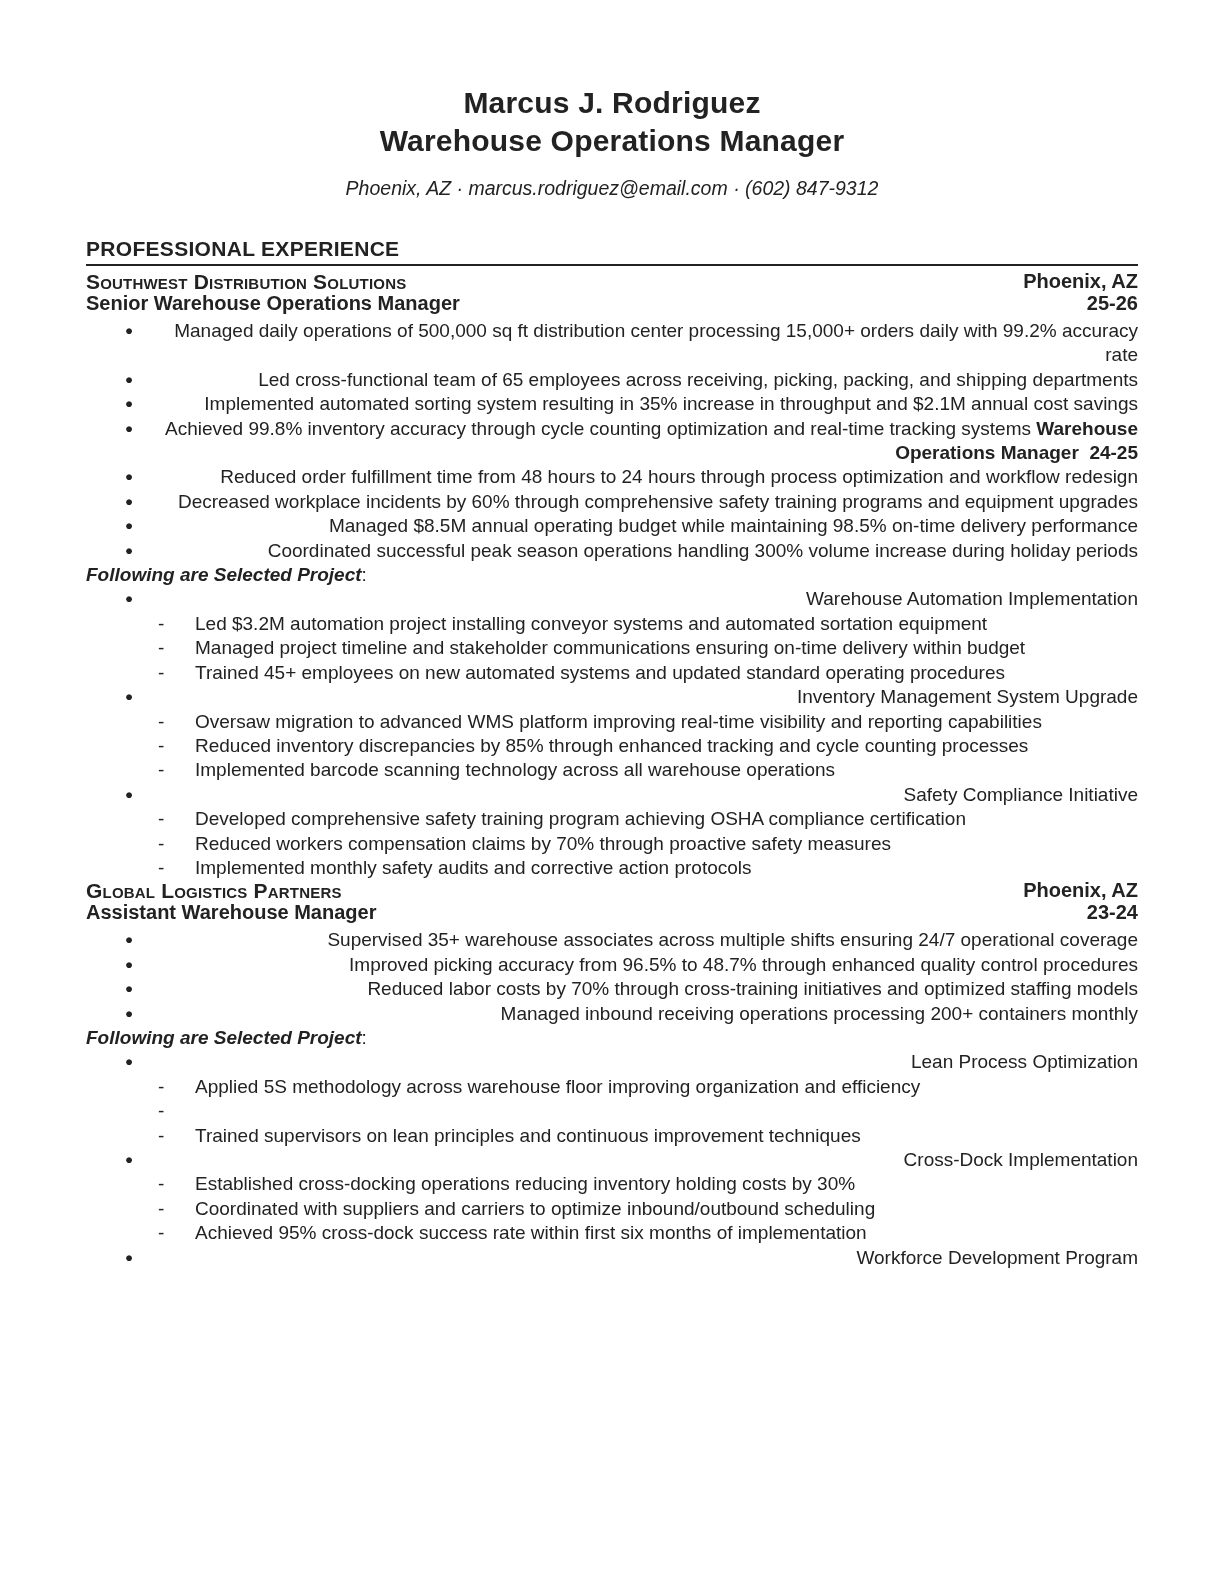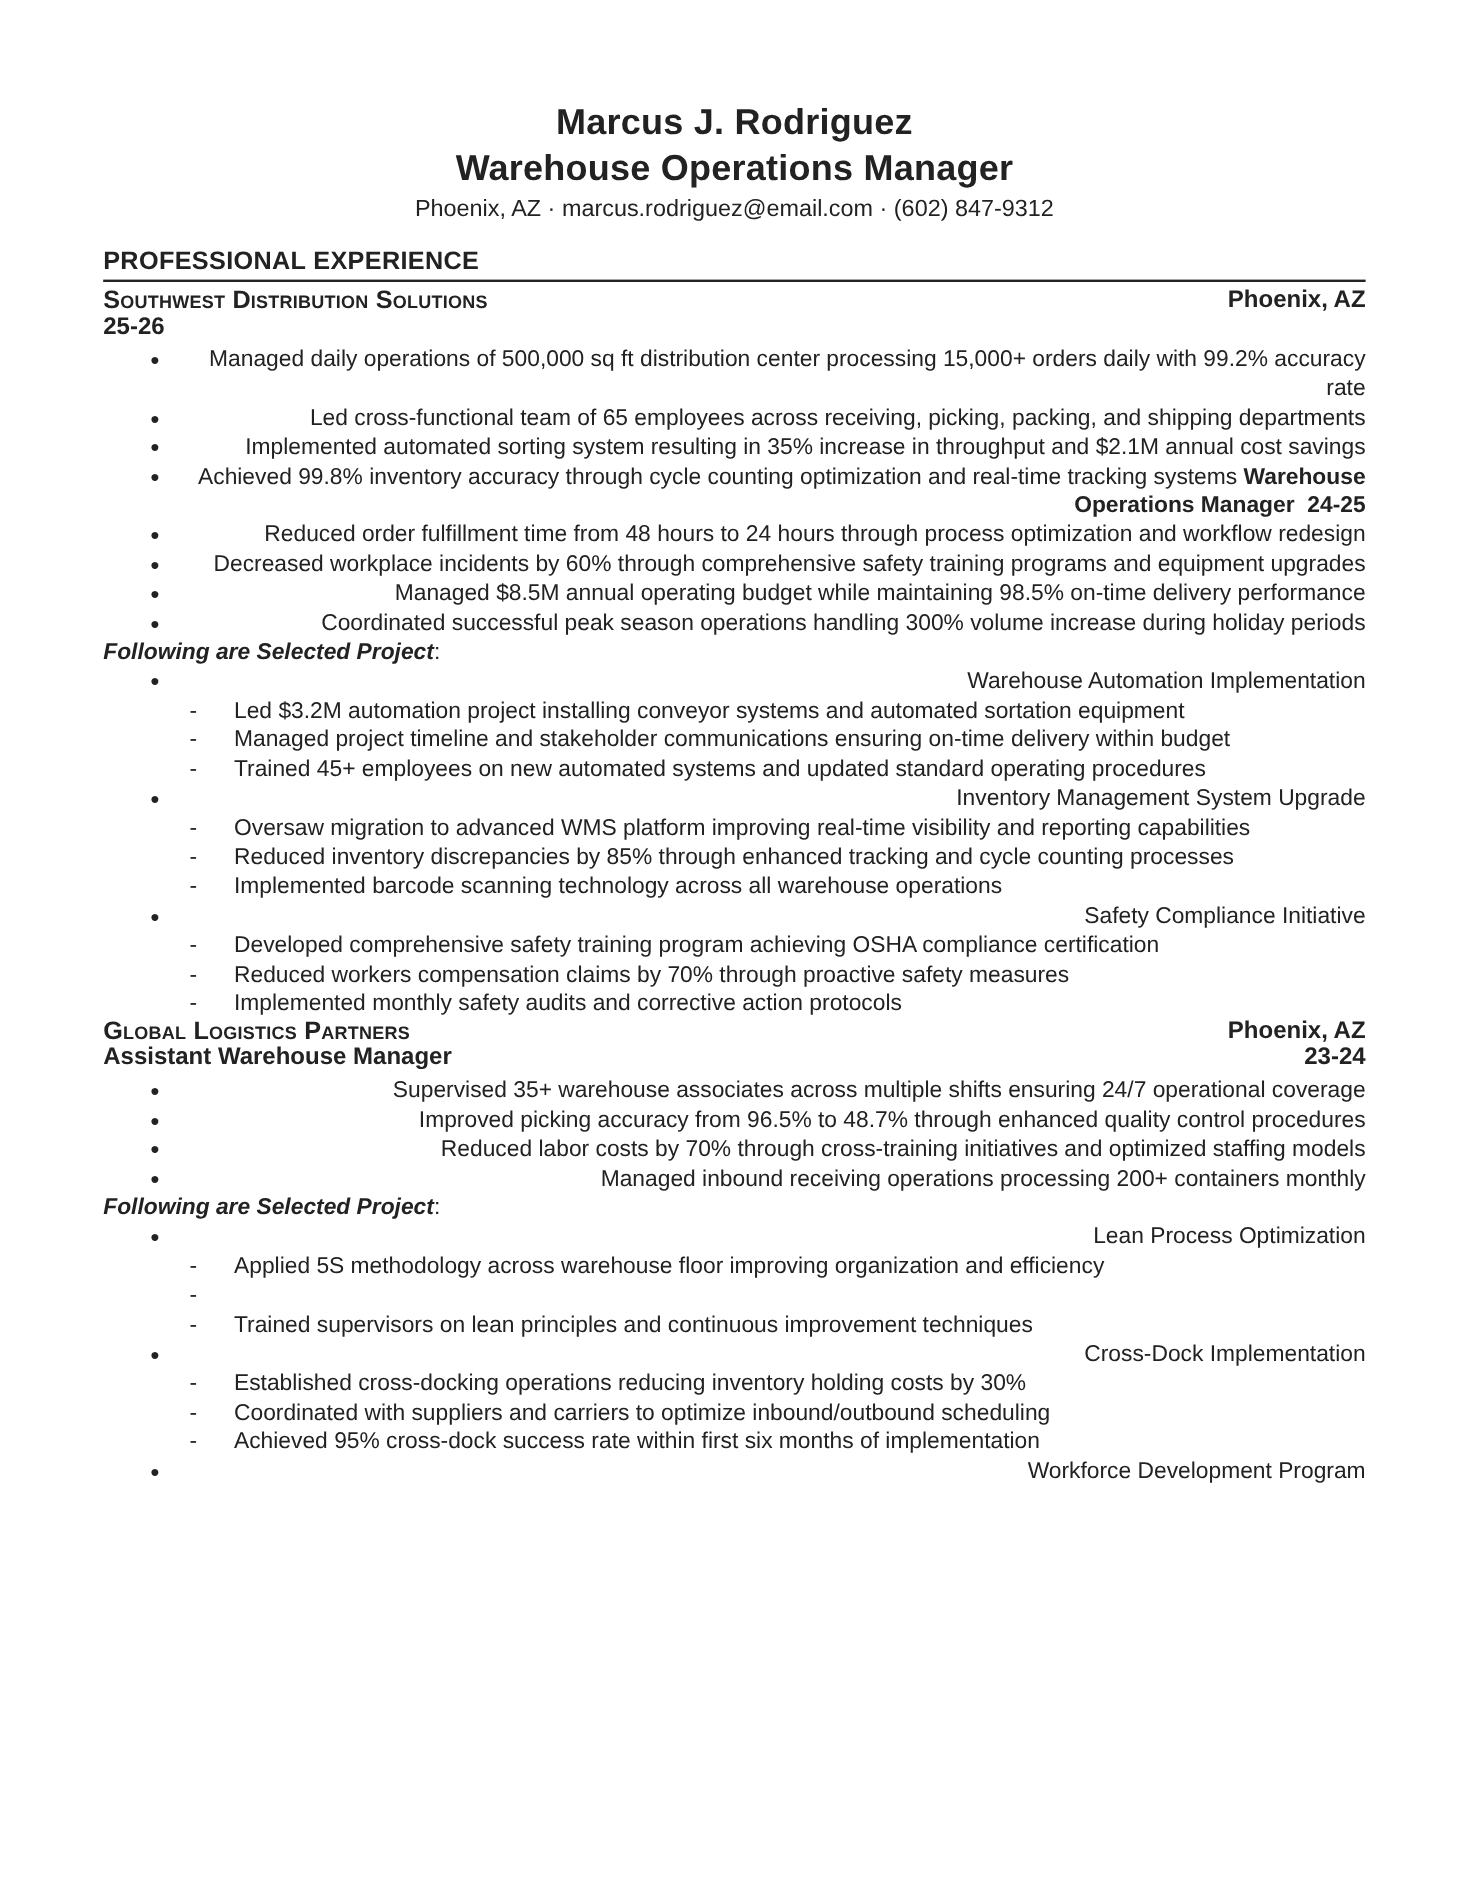--- a/index.html
+++ b/index.html
@@ -19,25 +19,25 @@
     overflow: hidden;
   }
   
   .hdr { text-align: center; }
   .name, .title {
     font-size: 30px;
     font-weight: 700;
     line-height: 38px;
     letter-spacing: 0.2px;
   }
-  .contact { font-size: 19.5px; line-height: 24px; margin-top: 2px; }
+  .contact { font-size: 19.5px; line-height: 24px; margin-top: 16px; font-style: italic; }
 
   
   .sec-h {
-    margin-top: 19px;
+    margin-top: 36px;
     font-size: 21px;
     font-weight: 700;
     line-height: 25px;
     letter-spacing: 0.3px;
     padding-bottom: 3px;
     border-bottom: 2px solid #222222;
   }
 
   
   .jrow {
@@ -83,20 +83,21 @@
   </div>
 
   <div class="sec-h">PROFESSIONAL EXPERIENCE</div>
 
   <div>
     <div class="jrow co-row">
       <span class="company">Southwest Distribution Solutions</span>
       <span class="location">Phoenix, AZ</span>
     </div>
     <div class="jrow role-row">
+      <span class="role">Senior Warehouse Operations Manager</span>
       <span class="dates">25-26</span>
     </div>
 
     <ul class="blist">
       <li class="bullet">
           <span class="marker">●</span>
           <span class="btxt">Managed daily operations of 500,000 sq ft distribution center processing 15,000+ orders daily with 99.2% accuracy rate</span>
         </li>
       <li class="bullet">
           <span class="marker">●</span>

